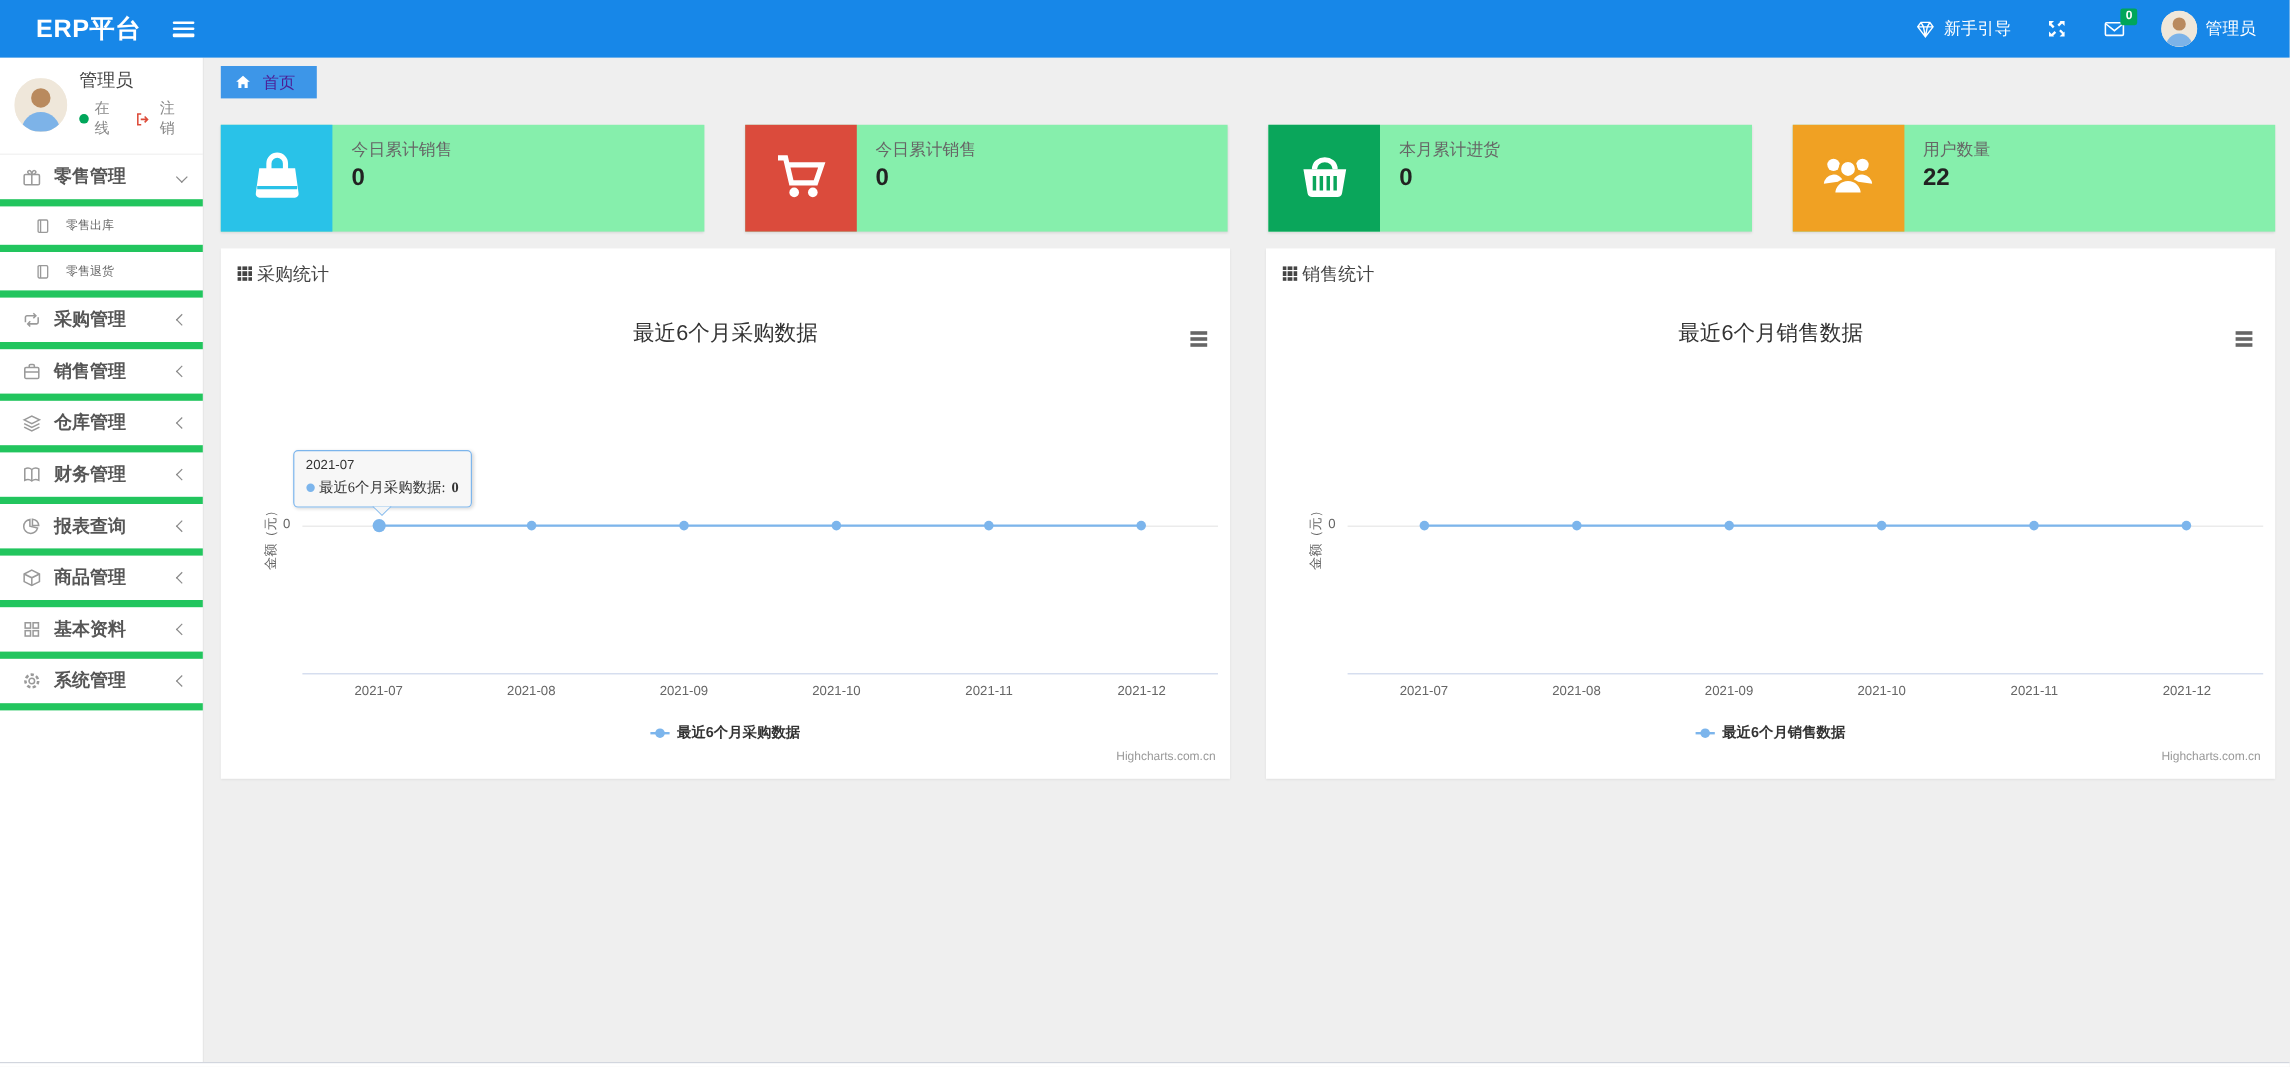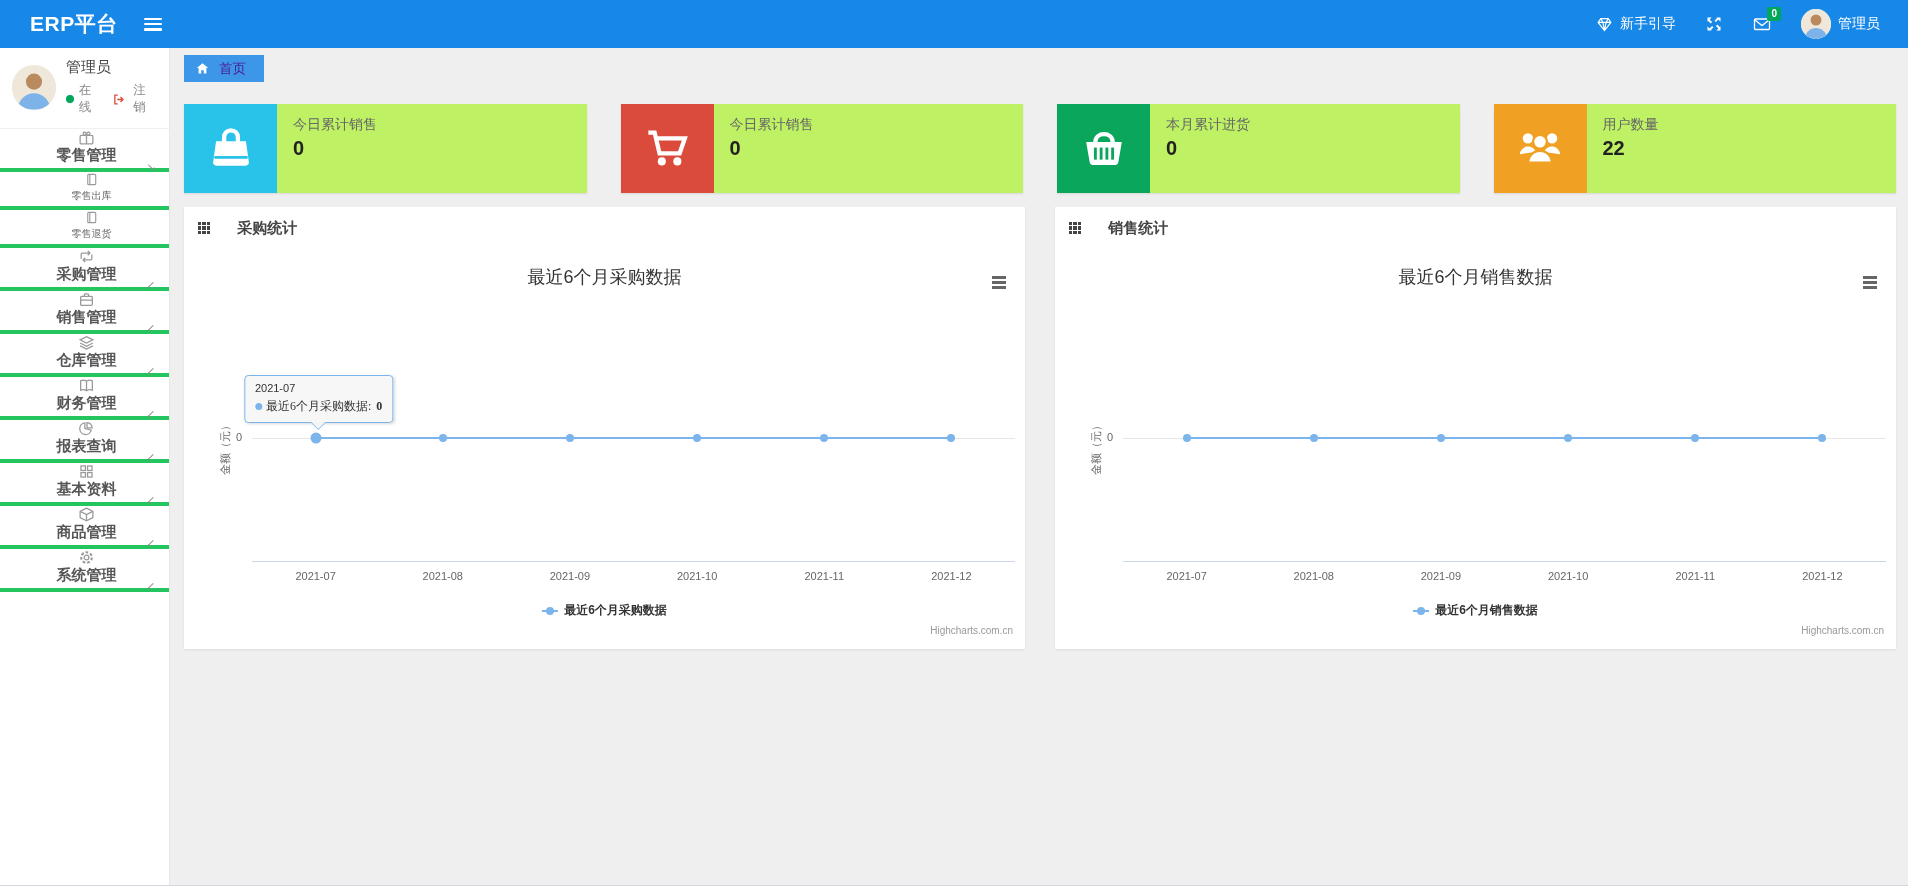--- a/index.html
+++ b/index.html
@@ -26,49 +26,49 @@
     background:#fff; border-right:1px solid #e7e7e7; }
   .user-panel { display:flex; align-items:center; gap:10px; padding:10px 12px 12px 12px;
     border-bottom:1px solid #f0f0f0; }
   .user-meta { display:flex; flex-direction:column; gap:5px; }
   .user-name { font-size:15px; color:#444; }
   .user-status { display:flex; align-items:center; gap:5px; font-size:12.5px; color:#888; }
   .dot { width:8px; height:8px; border-radius:50%; background:#00a65a; display:inline-block; }
   .logout { display:flex; align-items:center; gap:4px; cursor:pointer; margin-left:4px; color:#888; }
 
   .menu { list-style:none; }
-  .menu-item { display:flex; align-items:center; height:43px; padding:0 14px 0 18px;
-    border-bottom:4px solid #22c55e; color:#565656; font-size:15px; font-weight:600; cursor:pointer;flex-direction:column; }
+  .menu-item { display:flex; align-items:center; gap:10px; height:43px; padding:0 14px 0 18px;
+    border-bottom:6px solid #22c55e; color:#565656; font-size:15px; font-weight:600; cursor:pointer; }
   .menu-sub .menu-item { height:38px; padding-left:28px; font-weight:400; font-size:10px; color:#666; }
   .chev { width:7px; height:7px; border-right:1.6px solid #8a8a8a; border-bottom:1.6px solid #8a8a8a;
     margin-left:auto; }
   .chev.left { transform:rotate(135deg); }
   .chev.down { transform:rotate(45deg); }
   .micon { flex:0 0 17px; display:inline-flex; }
 
   
   .main { position:absolute; left:170px; top:48px; right:0; bottom:4px; padding:0 12px 0 14px; }
   .tabbar { margin-top:7px; height:27px; display:flex; }
   .tab { background:#3d96e8; color:#4c1d95; font-size:13.5px; display:flex; align-items:center;
     gap:6px; padding:0 18px 0 12px; height:27px; cursor:pointer; }
 
   .cards-row { display:flex; gap:34px; margin-top:22px; }
-  .card { flex:1; height:89px; background:#bef264; display:flex;
+  .card { flex:1; height:89px; background:#86efac; display:flex;
     box-shadow:0 1px 2px rgba(0,0,0,.10); cursor:pointer; }
   .card-icon { width:93px; height:89px; display:flex; align-items:center; justify-content:center; }
   .card-icon.cyan{background:#29c2e8} .card-icon.red{background:#db4b3c}
   .card-icon.green{background:#0aa65b} .card-icon.orange{background:#f0a123}
   .card-body { padding:12px 0 0 16px; }
   .card-label { font-size:14px; color:#666; }
   .card-value { font-size:20px; font-weight:bold; color:#222; margin-top:3px; }
 
   
   .charts-row { display:flex; gap:30px; margin-top:14px; }
   .panel { flex:1; background:#fff; height:442px; box-shadow:0 1px 2px rgba(0,0,0,.08); }
-  .panel-header { height:42px; display:flex; align-items:center; gap:27px; padding:0 14px;font-weight:bold; }
+  .panel-header { height:42px; display:flex; align-items:center; gap:4px; padding:0 14px; }
   .panel-title { font-size:15px; color:#444; }
   .th-icon { display:grid; grid-template-columns:repeat(3,3.2px); grid-gap:1.3px; }
   .th-icon i { width:3.2px; height:3.2px; background:#444; }
 
   .chart { position:relative; height:400px; }
   .chart-title { position:absolute; top:16px; left:0; right:0; text-align:center;
     font-size:18px; color:#333; }
   .export-icon { position:absolute; top:24px; right:16px; display:flex; flex-direction:column;
     gap:2.5px; cursor:pointer; padding:3px; }
   .export-icon i { width:14px; height:2.5px; background:#666; }
@@ -261,37 +261,37 @@
             <path d="M12.5 9.5 A5.5 5.5 0 1 1 6.5 2.7 L6.5 8 Z"></path>
             <path d="M8.5 2.5 A5.5 5.5 0 0 1 13.4 7.4 L8.5 7.4 Z"></path>
           </svg>
       </span>
       <span>报表查询</span>
       <span class="chev left"></span>
     </li>
     <li class="menu-item">
       <span class="micon">
         <svg width="17" height="17" viewBox="0 0 16 16" fill="none" stroke="#9a9a9a" stroke-width="1.2">
+            <path d="M8 2 14 5 V11 L8 14 2 11 V5 Z"></path>
+            <path d="M2 5 8 8 14 5 M8 8 V14"></path>
+          </svg>
+      </span>
+      <span>商品管理</span>
+      <span class="chev left"></span>
+    </li>
+    <li class="menu-item">
+      <span class="micon">
+        <svg width="17" height="17" viewBox="0 0 16 16" fill="none" stroke="#9a9a9a" stroke-width="1.2">
             <rect x="2.8" y="2.8" width="4.2" height="4.2"></rect>
             <rect x="9" y="2.8" width="4.2" height="4.2"></rect>
             <rect x="2.8" y="9" width="4.2" height="4.2"></rect>
             <rect x="9" y="9" width="4.2" height="4.2"></rect>
           </svg>
       </span>
       <span>基本资料</span>
-      <span class="chev left"></span>
-    </li>
-    <li class="menu-item">
-      <span class="micon">
-        <svg width="17" height="17" viewBox="0 0 16 16" fill="none" stroke="#9a9a9a" stroke-width="1.2">
-            <path d="M8 2 14 5 V11 L8 14 2 11 V5 Z"></path>
-            <path d="M2 5 8 8 14 5 M8 8 V14"></path>
-          </svg>
-      </span>
-      <span>商品管理</span>
       <span class="chev left"></span>
     </li>
     <li class="menu-item">
       <span class="micon">
         <svg width="17" height="17" viewBox="0 0 16 16" fill="none" stroke="#9a9a9a">
             <circle cx="8" cy="8" r="2.2" stroke-width="1.2"></circle>
             <circle cx="8" cy="8" r="5" stroke-width="2" stroke-dasharray="2.6 1.8"></circle>
           </svg>
       </span>
       <span>系统管理</span>

